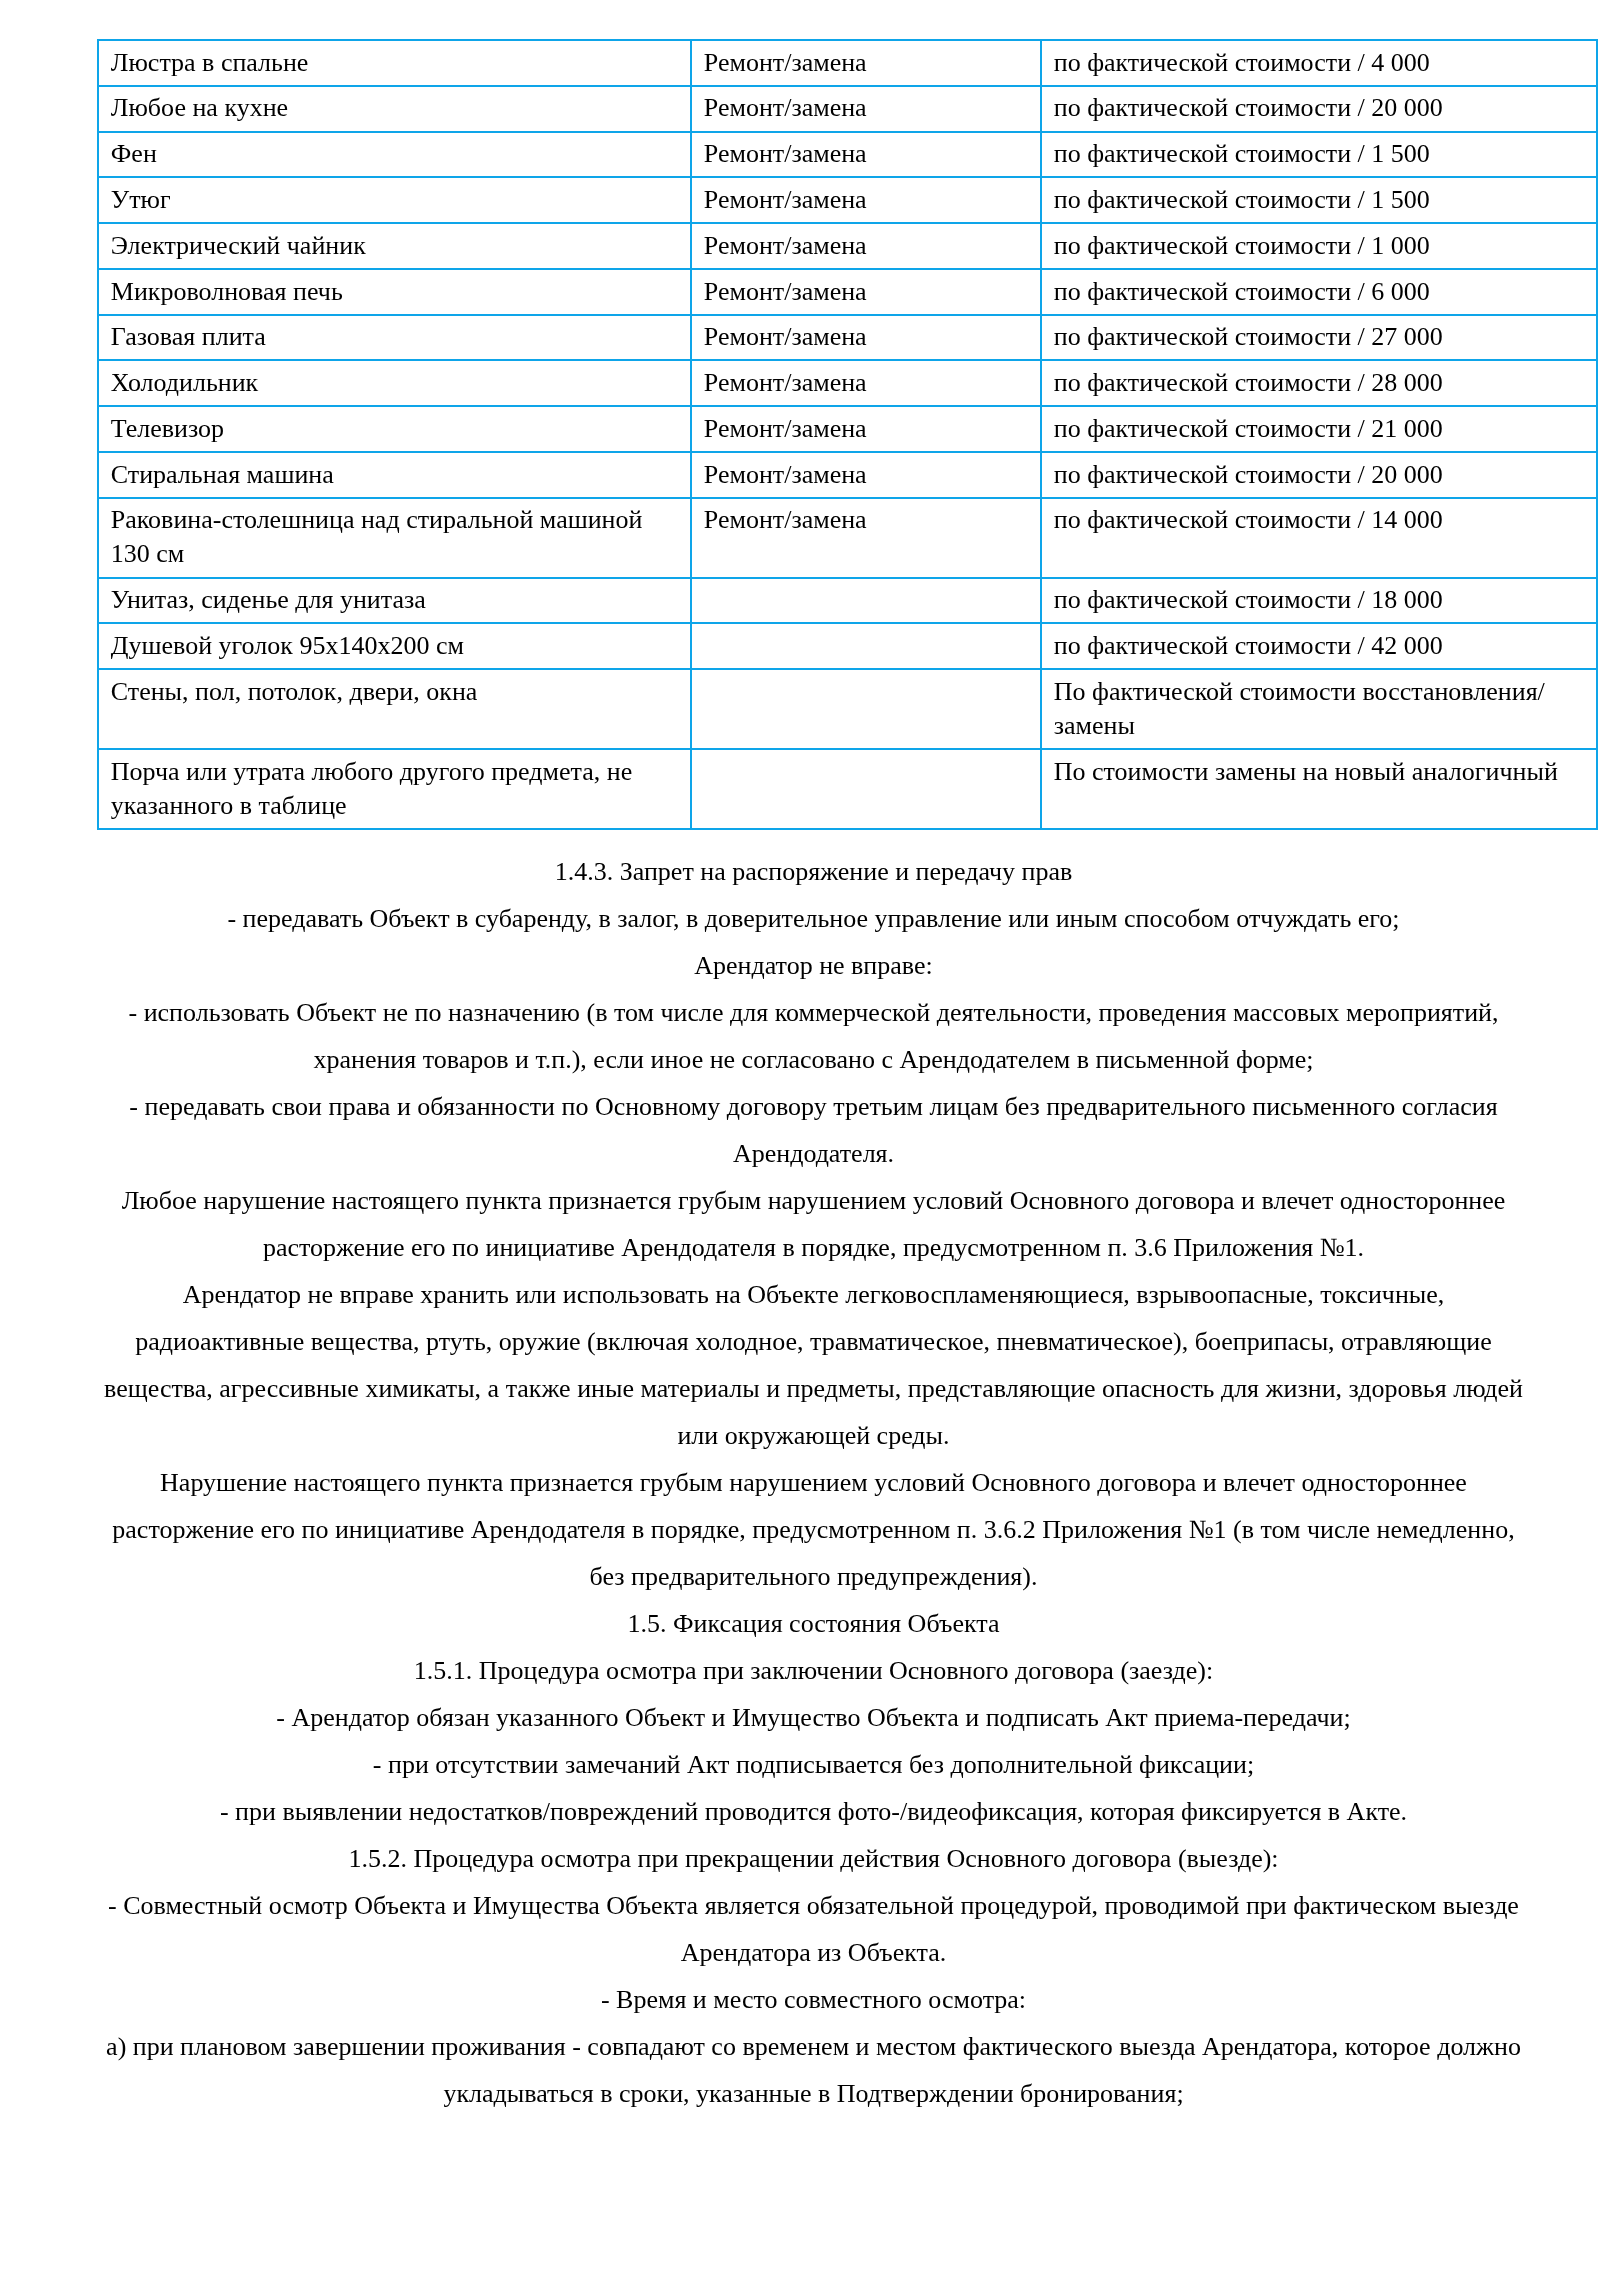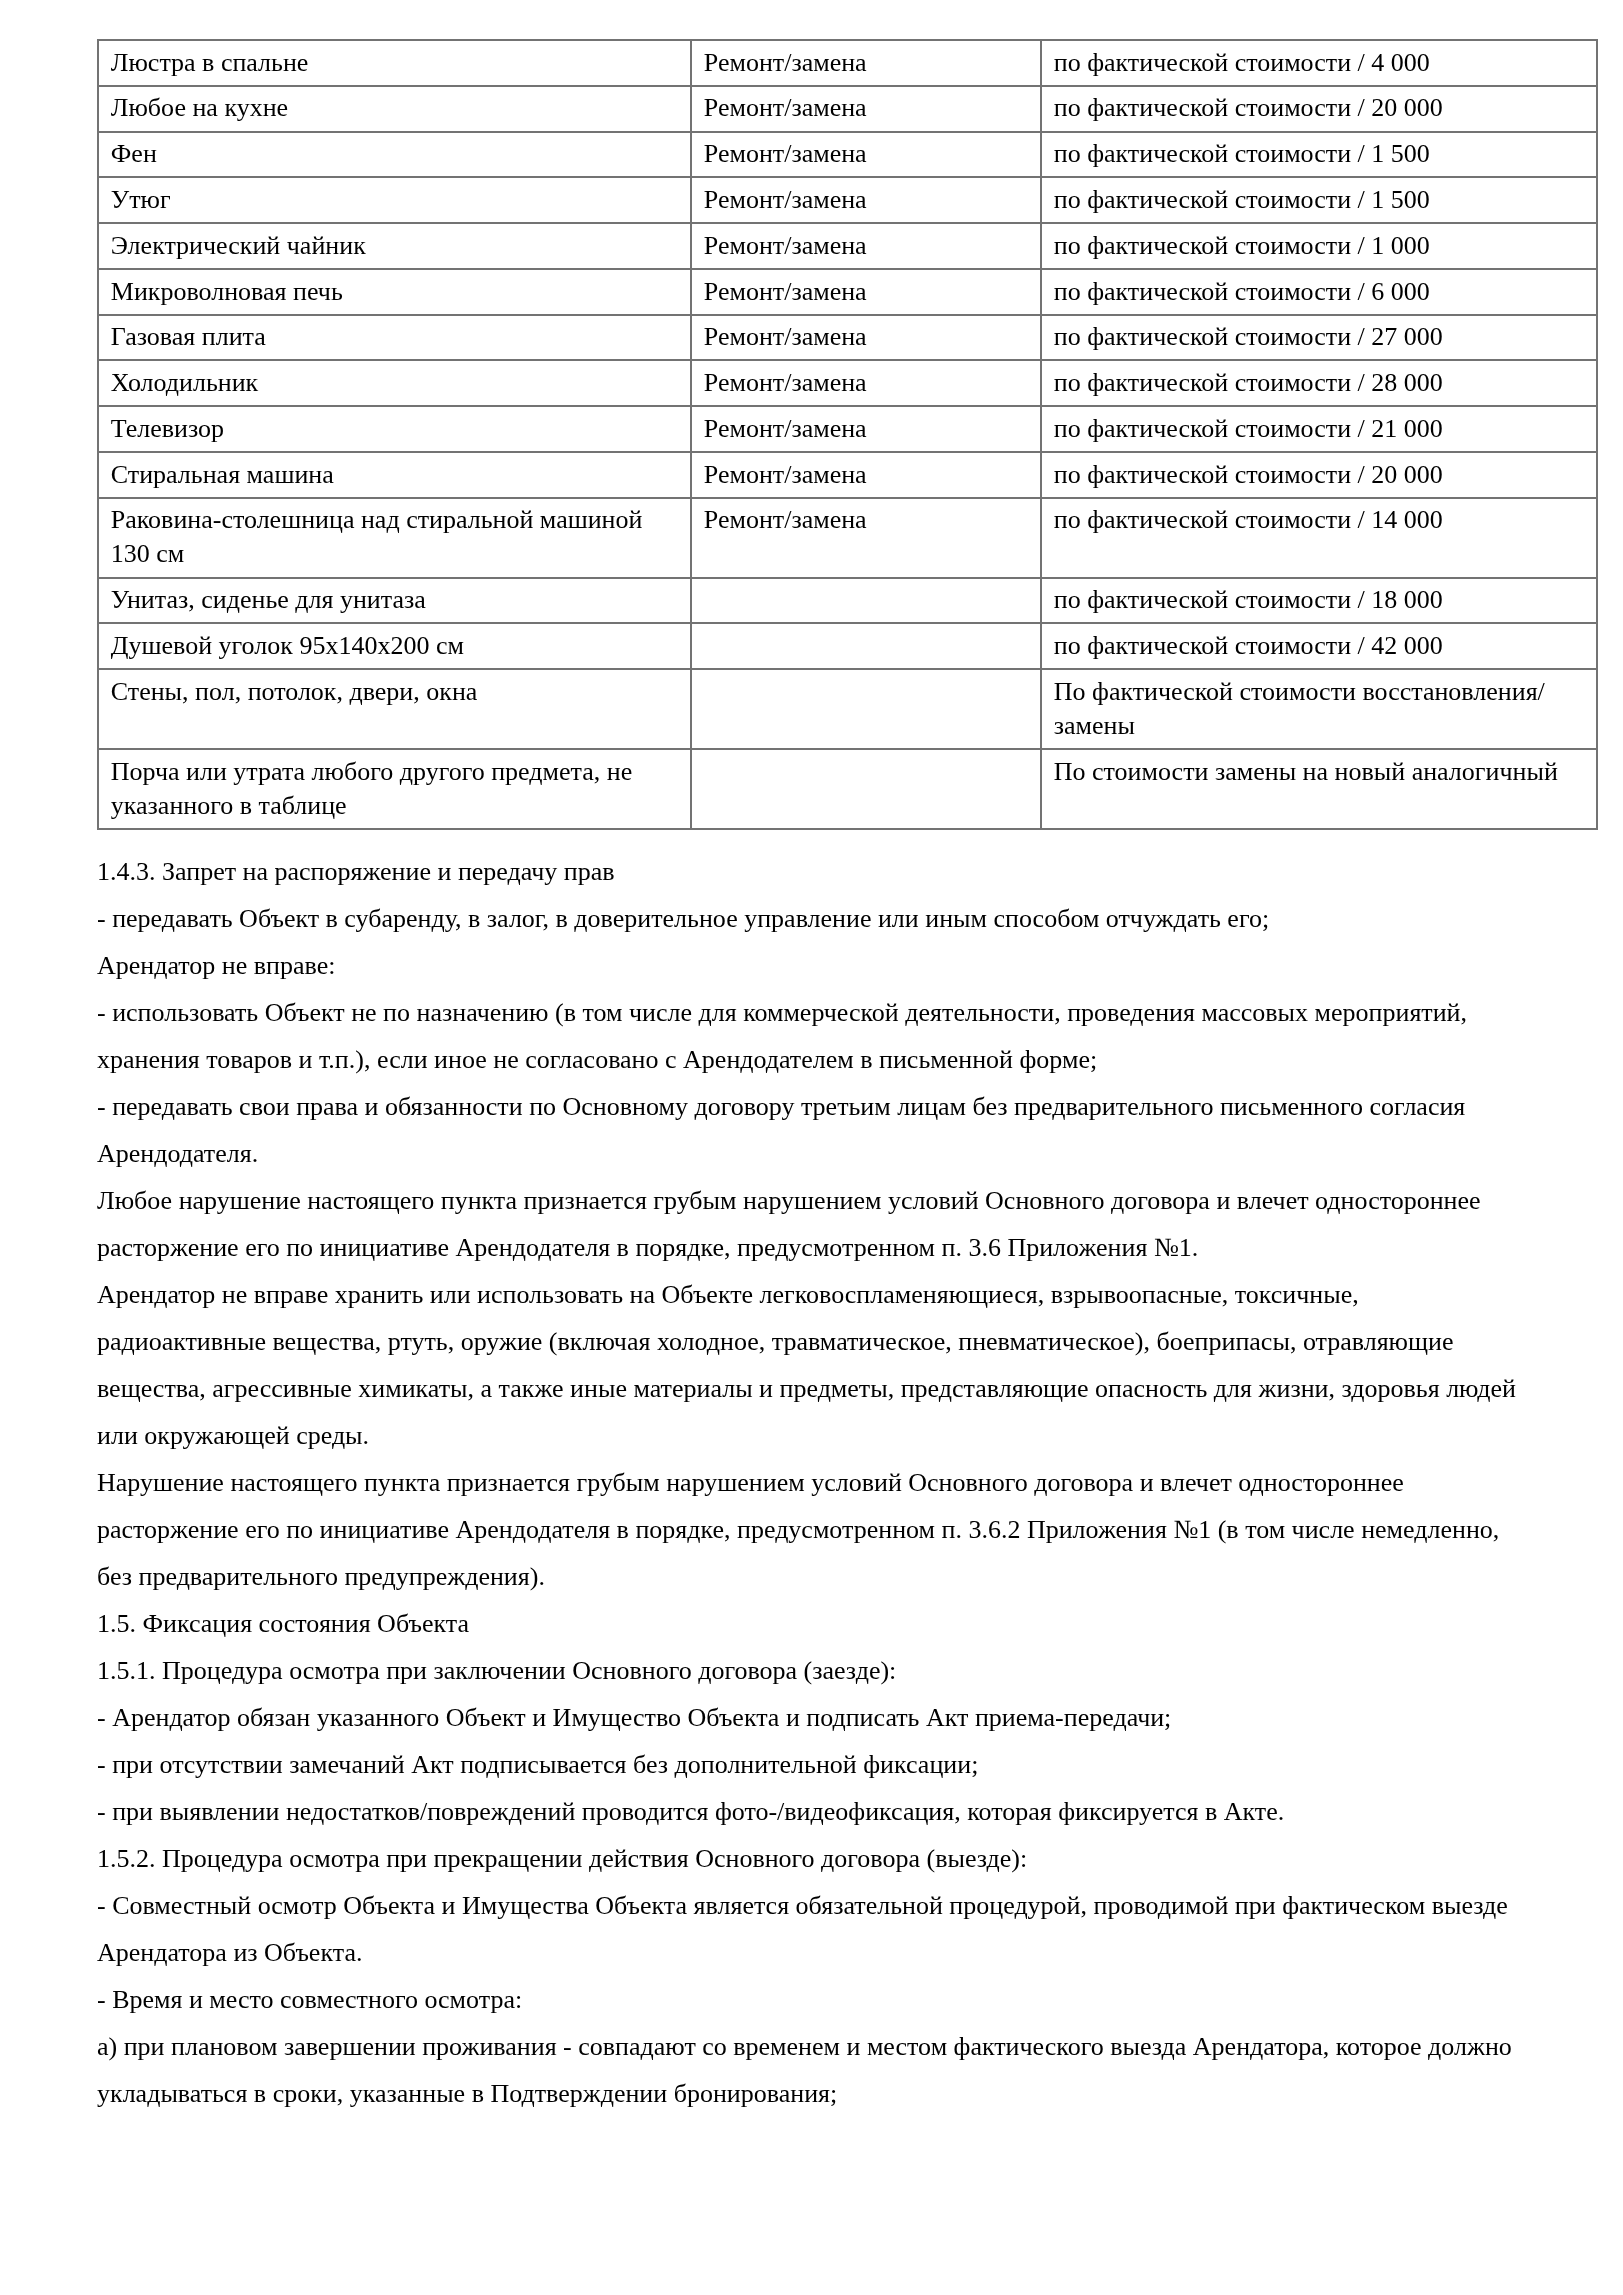--- a/index.html
+++ b/index.html
@@ -27,21 +27,21 @@
   
   .damages-table {
     position: absolute;
     left: 97px;
     top: 39px;
     width: 1431px;
     border-collapse: collapse;
     table-layout: fixed;
   }
   .damages-table td {
-    border: 2px solid #737373;
+    border: 2px solid #0ea5e9;
     font-size: 26px;
     line-height: 34px;
     padding: 4.6px 9.2px 5.2px 11.8px;
     vertical-align: top;
     font-family: "Liberation Serif", "DejaVu Serif", serif;
   }
   .col-item   { width: 570px; }
   .col-action { width: 327px; }
   .col-cost   { width: 533px; }
 
@@ -51,21 +51,21 @@
   .body-text {
     position: absolute;
     left: 97px;
     top: 848px;
     width: 1433px;
   }
   .para {
     font-size: 26px;
     line-height: 47px;
     margin: 0;
-    text-align: left;
+    text-align: center;
     white-space: normal;
   }
 </style>
 </head>
 <body>
 
 <div class="page">
 
   <table class="damages-table">
     <tbody>

